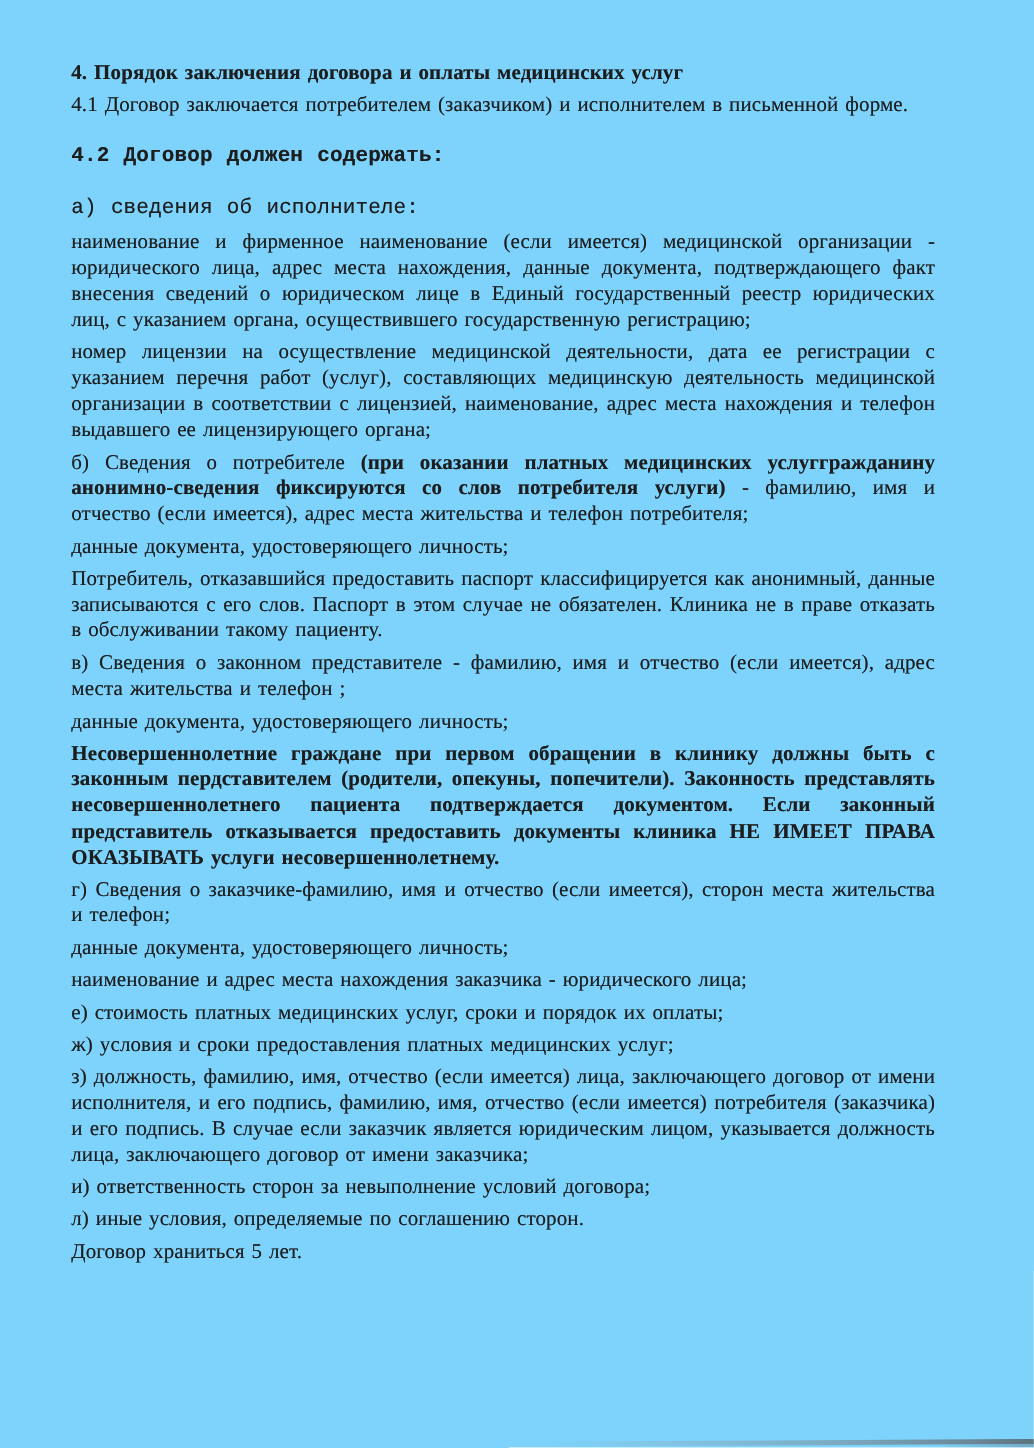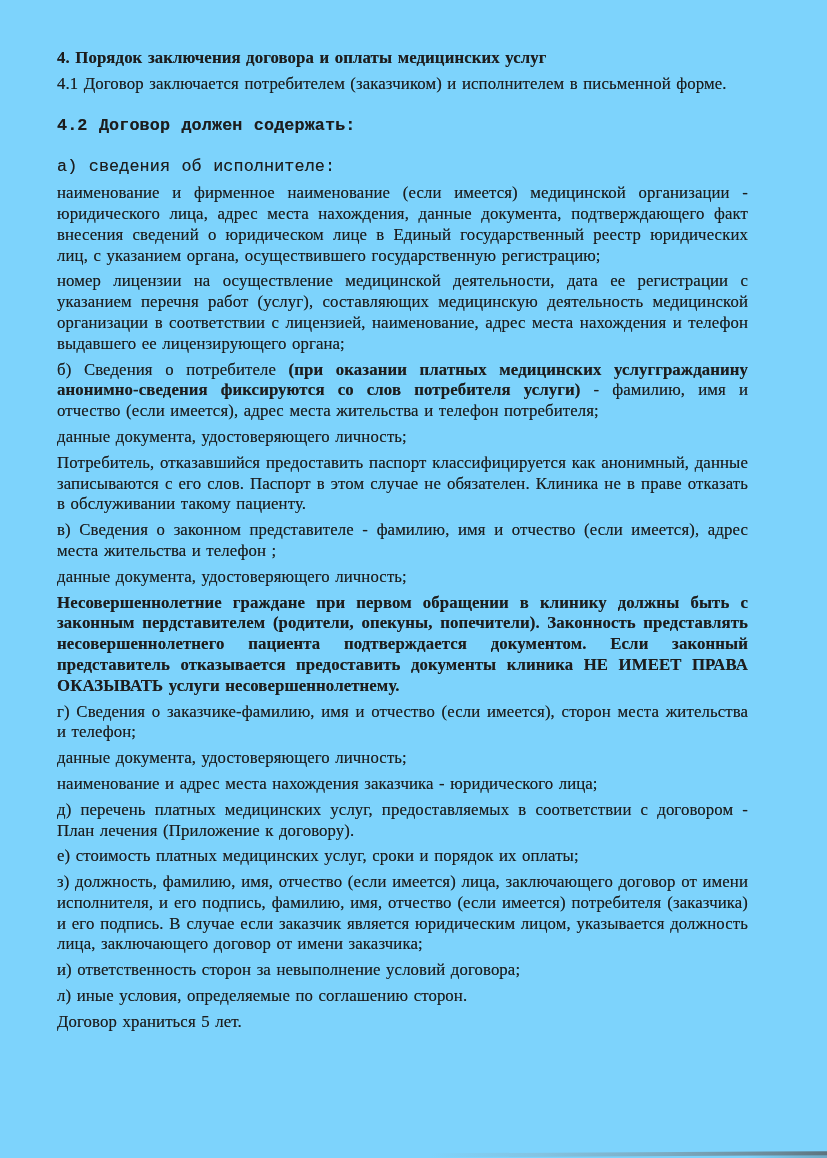--- a/index.html
+++ b/index.html
@@ -74,22 +74,22 @@
     <p><span>б) Сведения о потребителе </span><span class="b">(при оказании платных медицинских услуггражданину анонимно-сведения фиксируются со слов потребителя услуги)</span><span> - фамилию, имя и отчество (если имеется), адрес места жительства и телефон потребителя;</span></p>
 
     <p>данные документа, удостоверяющего личность;</p>
     <p>Потребитель, отказавшийся предоставить паспорт классифицируется как анонимный, данные записываются с его слов. Паспорт в этом случае не обязателен. Клиника не в праве отказать в обслуживании такому пациенту.</p>
     <p>в) Сведения о законном представителе  - фамилию, имя и отчество (если имеется), адрес места жительства и телефон ;</p>
     <p>данные документа, удостоверяющего личность;</p>
     <p class="b">Несовершеннолетние граждане при первом обращении в клинику должны быть с законным пердставителем (родители, опекуны, попечители). Законность представлять несовершеннолетнего пациента подтверждается документом. Если законный представитель отказывается предоставить документы клиника НЕ ИМЕЕТ ПРАВА ОКАЗЫВАТЬ услуги несовершеннолетнему.</p>
     <p>г) Сведения о заказчике-фамилию, имя и отчество (если имеется), сторон места жительства и телефон;</p>
     <p>данные документа, удостоверяющего личность;</p>
     <p>наименование и адрес места нахождения заказчика - юридического лица;</p>
-    <p>д) перечень платных медицинских услуг, предоставляемых в соответствии с договором - План лечения (Приложение к договору).</p>
     <p>е) стоимость платных медицинских услуг, сроки и порядок их оплаты;</p>
+    <p>ж) условия и сроки предоставления платных медицинских услуг;</p>
     <p>з) должность, фамилию, имя, отчество (если имеется) лица, заключающего договор от имени исполнителя, и его подпись, фамилию, имя, отчество (если имеется) потребителя (заказчика) и его подпись. В случае если заказчик является юридическим лицом, указывается должность лица, заключающего договор от имени заказчика;</p>
     <p>и) ответственность сторон за невыполнение условий договора;</p>
     <p>л) иные условия, определяемые по соглашению сторон.</p>
     <p>Договор храниться 5 лет.</p>
 
   </div>
 
   <div class="scan-shadow"></div>
   <div class="scan-shadow-2"></div>
 </div>

